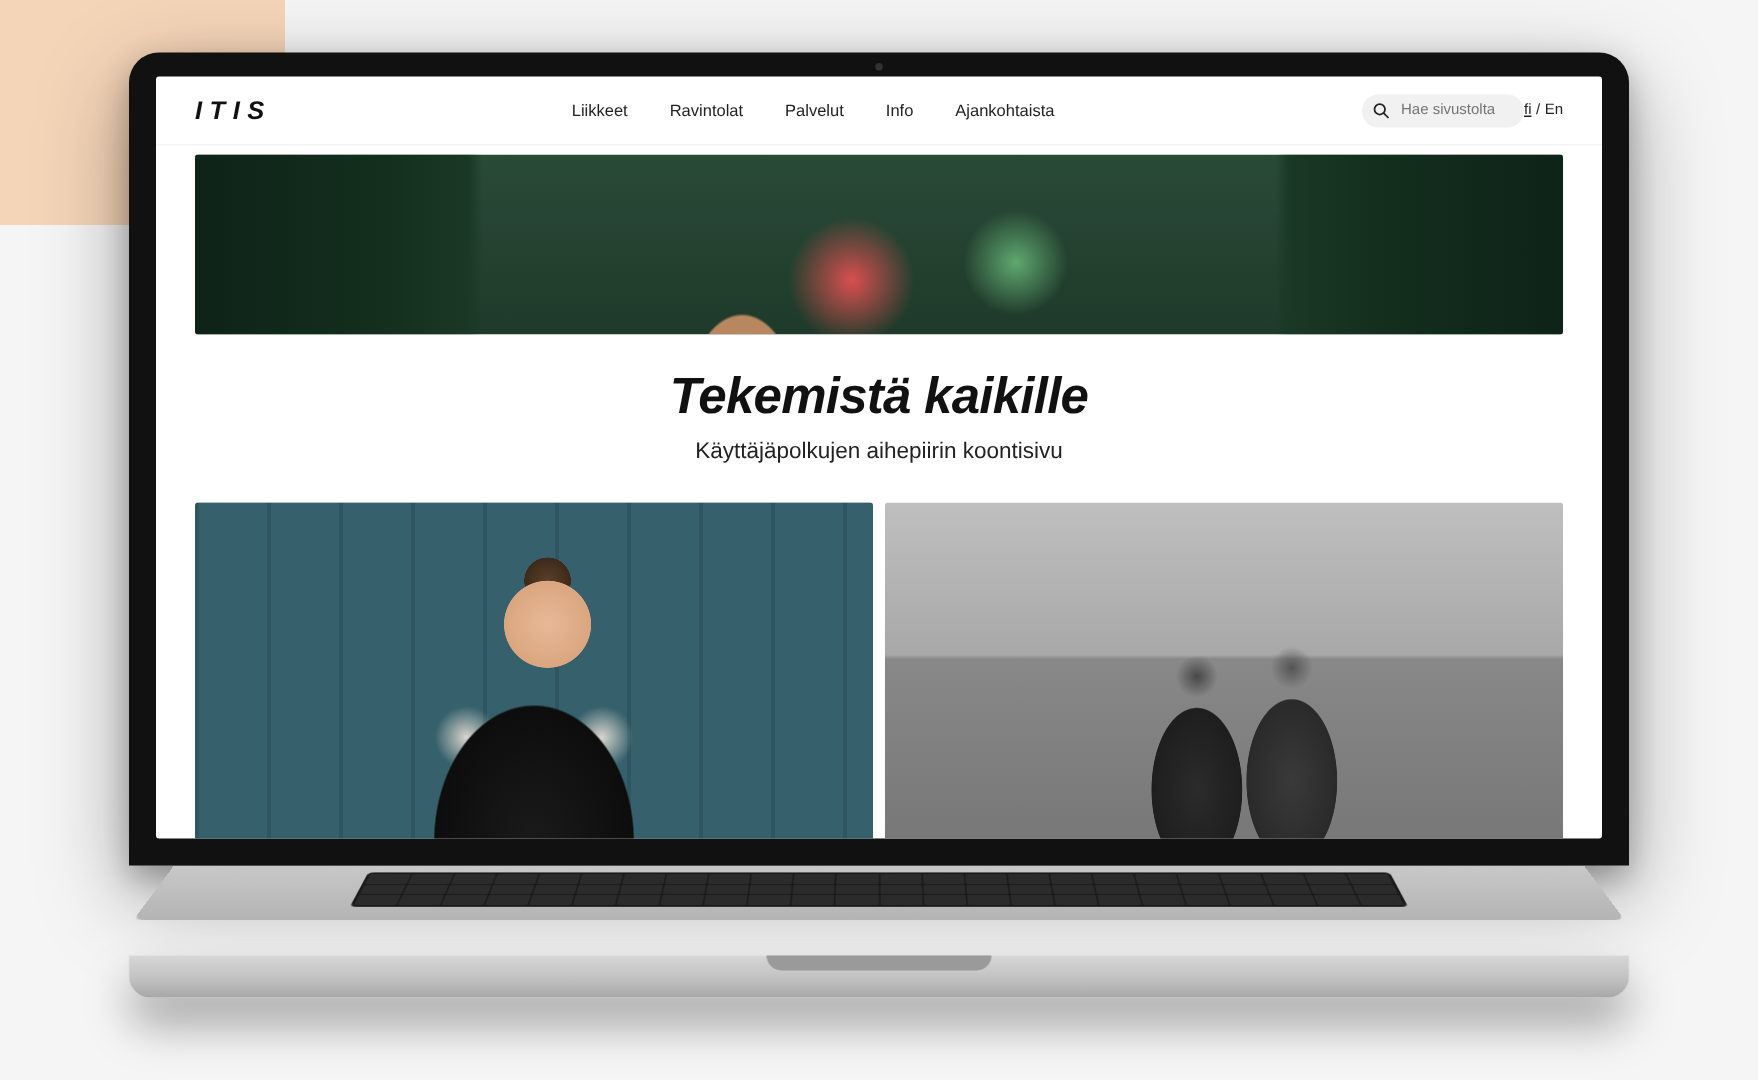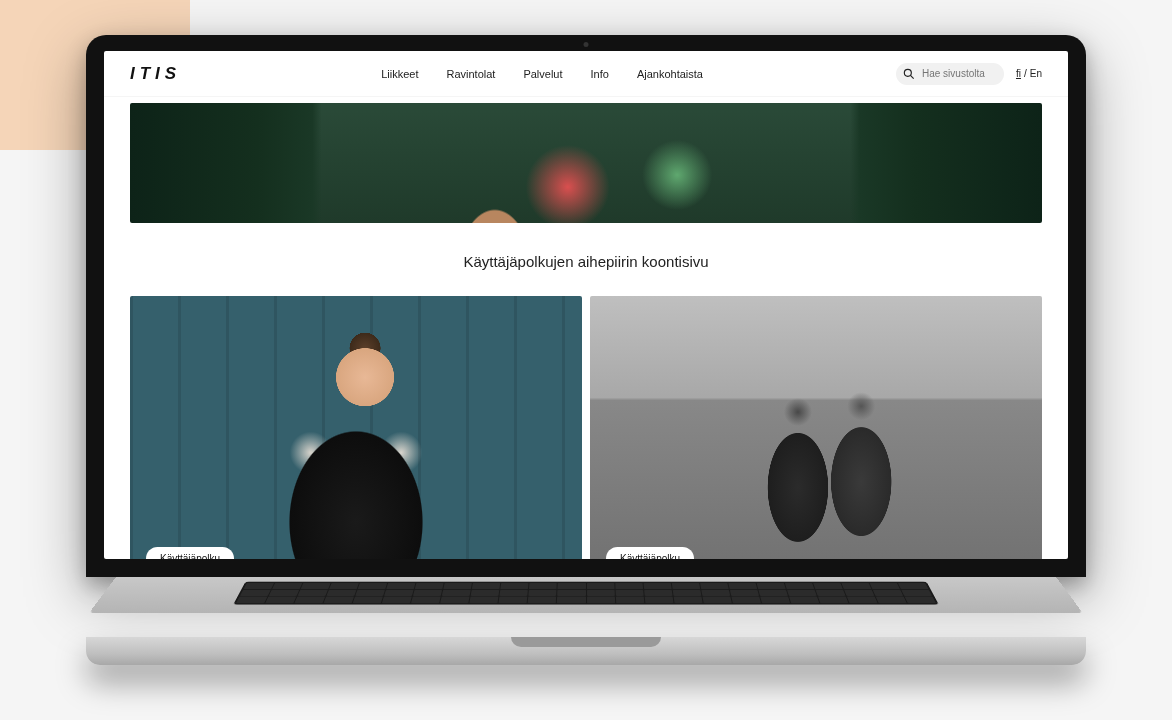--- a/index.html
+++ b/index.html
@@ -118,21 +118,20 @@
   .main-nav a {
     font-size: 11px;
     color: #222;
     text-decoration: none;
     cursor: pointer;
   }
   .right-tools {
     margin-left: auto;
     display: flex;
     align-items: center;
-    gap: 12px;
   }
   .search-wrap {
     display: flex;
     align-items: center;
     background: #f1f1f1;
     border-radius: 14px;
     padding: 4px 12px 4px 6px;
     gap: 6px;
   }
   .search-icon svg { display: block; }
@@ -263,20 +262,21 @@
             <span class="active">fi</span>
             <span>/</span>
             <span>En</span>
           </div>
         </div>
       </header>
 
       <div class="hero-img"></div>
 
       <section class="title-section">
+        <h1 class="page-title">Tekemistä kaikille</h1>
         <p class="page-subtitle">Käyttäjäpolkujen aihepiirin koontisivu</p>
       </section>
 
       <div class="cards">
         <div class="card card-1">
           <div class="card-badge">Käyttäjäpolku</div>
         </div>
         <div class="card card-2">
           <div class="card-badge">Käyttäjäpolku</div>
         </div>

